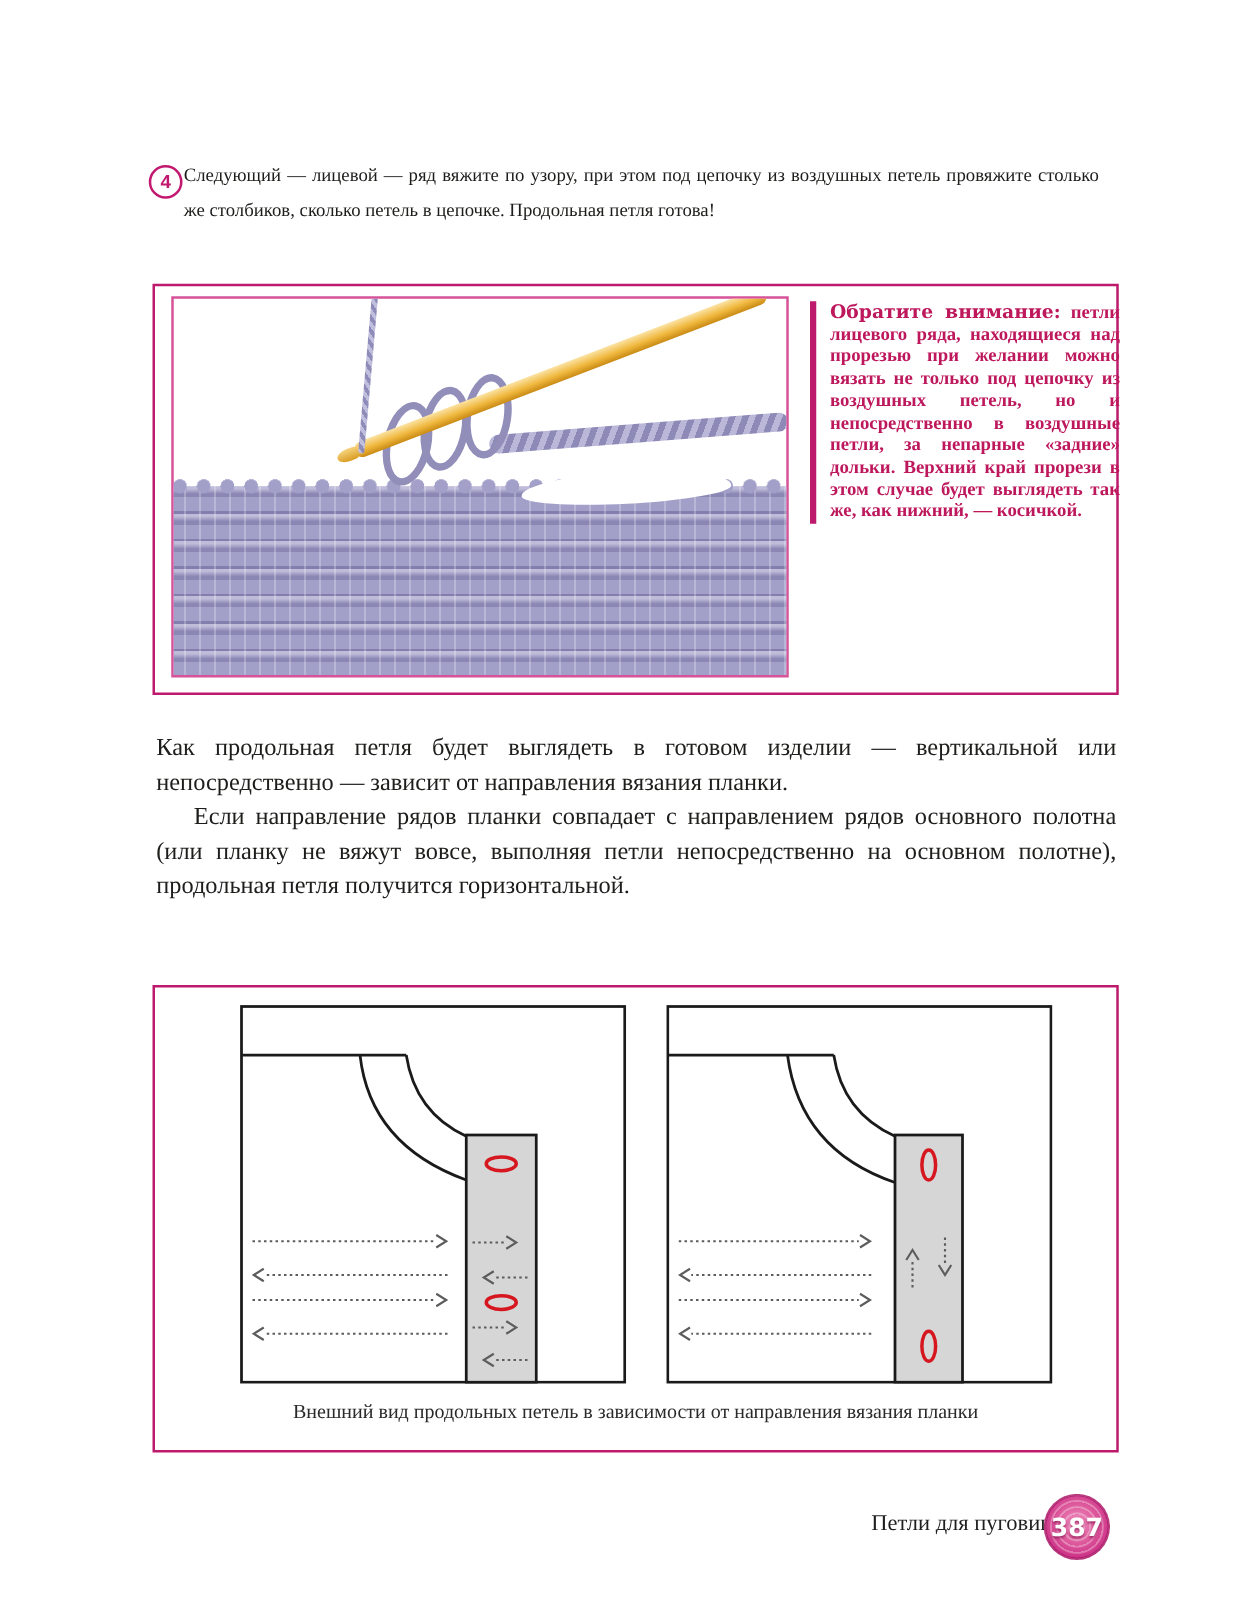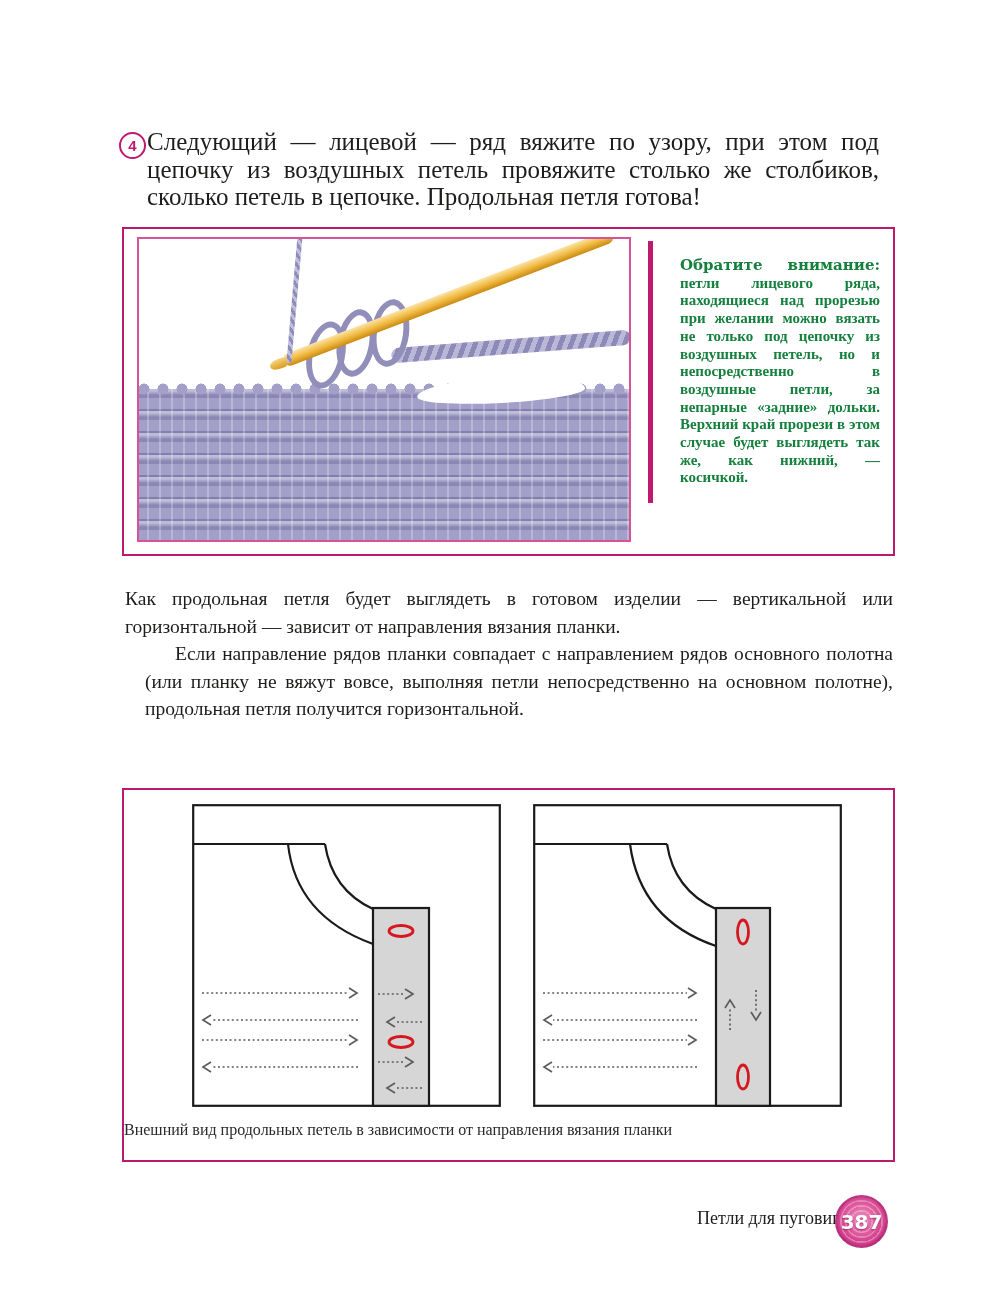--- a/index.html
+++ b/index.html
@@ -5,21 +5,21 @@
   html,body{margin:0;padding:0;}
   body{width:997px;height:1291px;background:#ffffff;position:relative;
        font-family:"Liberation Serif","DejaVu Serif",serif;color:#1d1d1b;}
   .abs{position:absolute;}
 
   
   .step{left:119px;top:128px;width:776px;}
   .step-num{position:absolute;left:0;top:4px;width:23px;height:23px;border:2px solid #c2186f;
             border-radius:50%;color:#c2186f;font:bold 15px/23px "Liberation Sans",sans-serif;
             text-align:center;}
-  .step-text{margin:0 16px 0 28px;font-size:25px;line-height:27.5px;text-align:justify;}
+  .step-text{margin:0 16px 0 28px;font-size:15px;line-height:27.5px;text-align:justify;}
 
   
   .panel{border:2.5px solid #bd1a6d;background:#fff;}
   .panel1{left:122px;top:227px;width:769px;height:325px;}
   .panel2{left:122px;top:788px;width:769px;height:370px;}
 
   
   .photo-frame{left:13px;top:8px;width:490px;height:301px;border:2px solid #d6539a;overflow:hidden;background:#fff;}
   .photo{position:absolute;inset:0;}
   .fabric{position:absolute;left:-4px;top:150px;width:500px;height:158px;background-color:#a29fc9;
@@ -40,39 +40,39 @@
   .hook{position:absolute;left:145px;top:116px;width:352px;height:13px;border-radius:8px;
         transform:rotate(-21deg);transform-origin:0 50%;
         background:linear-gradient(180deg,#fbe3a5,#f0b83e 55%,#c98a14);}
   .hook::before{content:"";position:absolute;left:-15px;top:1.5px;width:19px;height:10px;
         background:linear-gradient(180deg,#f6d37e,#d99c22);border-radius:50% 30% 30% 50%/50%;}
   .strand{position:absolute;left:153px;top:-4px;width:5px;height:128px;border-radius:3px;
         transform:rotate(5deg);background:repeating-linear-gradient(50deg,#c0bedd 0 3px,#8f8cba 3px 6px);}
 
   
   .note{left:524px;top:12px;width:232px;border-left:5px solid #bd1a6d;padding-left:11px;}
-  .note p{margin:16px;font-size:15px;line-height:17.7px;text-align:justify;font-weight:bold;color:#15803d;}
+  .note p{margin:0;font-size:15px;line-height:17.7px;text-align:justify;font-weight:bold;color:#be185d;}
   .note b{font-family:"DejaVu Serif",serif;}
 
   
   .bodytext{left:125px;top:585px;width:768px;}
   .bodytext p{margin:0;font-size:19.5px;line-height:27.6px;text-align:justify;}
-  .bodytext p.ind{text-indent:30px;margin-left:20px;}
+  .bodytext p.ind{text-indent:30px;}
 
   
   .diag{position:absolute;width:309px;height:303px;}
   .d-left{left:68px;top:14px;}
   .d-right{left:409px;top:14px;}
   .dframe{fill:#fff;stroke:#1a1a1a;stroke-width:2.2;}
   .dline{stroke:#1a1a1a;stroke-width:2.2;fill:none;}
   .band{fill:#d6d6d6;stroke:#1a1a1a;stroke-width:2.2;}
   .bh{fill:none;stroke:#d6171f;stroke-width:2.8;}
   .arr{stroke:#5c5c5c;stroke-width:1.7;fill:none;}
   .arr line{stroke-dasharray:2 2.6;}
-  .caption{position:absolute;left:0;right:0;top:331px;margin:0;
+  .caption{position:absolute;left:0;right:0;top:331px;margin:0;text-align:center;
            font-size:16px;color:#2a2a2a;}
 
   
   .footer-label{left:697px;top:1208px;font-size:18px;color:#1f1f1f;}
   .page-badge{left:835px;top:1195px;width:53px;height:53px;border-radius:50%;
       display:flex;align-items:center;justify-content:center;
       color:#fff;font:bold 20px "DejaVu Sans",sans-serif;text-shadow:0 1px 2px rgba(120,0,60,.6);
       background:
         repeating-radial-gradient(circle at 50% 50%, rgba(255,255,255,.30) 0 1px, rgba(0,0,0,0) 2px 5px),
         radial-gradient(circle at 50% 45%, #ee8fc0 0%, #e060a0 35%, #cc3186 70%, #b5176b 100%);
@@ -102,21 +102,21 @@
   </div>
 
   <aside class="abs note">
     <p>
       <b>Обратите внимание:</b><span> петли лицевого ряда, находящиеся над прорезью при желании можно вязать не только под цепочку из воздушных петель, но и непосредственно в воздушные петли, за непарные «задние» дольки. Верхний край прорези в этом случае будет выглядеть так же, как нижний, — косичкой.</span>
     </p>
   </aside>
 </div>
 
 <div class="abs bodytext">
-  <p>Как продольная петля будет выглядеть в готовом изделии — вертикальной или горизонтальной — зависит от направления вязания планки.</p>
+  <p>Как продольная петля будет выглядеть в готовом изделии — вертикальной или непосредственно — зависит от направления вязания планки.</p>
   <p class="ind">Если направление рядов планки совпадает с направлением рядов основного полотна (или планку не вяжут вовсе, выполняя петли непосредственно на основном полотне), продольная петля получится горизонтальной.</p>
 </div>
 
 <div class="abs panel panel2">
 
   <svg class="diag d-left" viewBox="0 0 309 303">
     <rect class="dframe" x="1.2" y="1.2" width="306.6" height="300.6"></rect>
     <line class="dline" x1="2" y1="40" x2="133" y2="40"></line>
     <path class="dline" d="M96,40 Q104,112 181,140"></path>
     <path class="dline" d="M133,40 Q140,86 181,105"></path>

